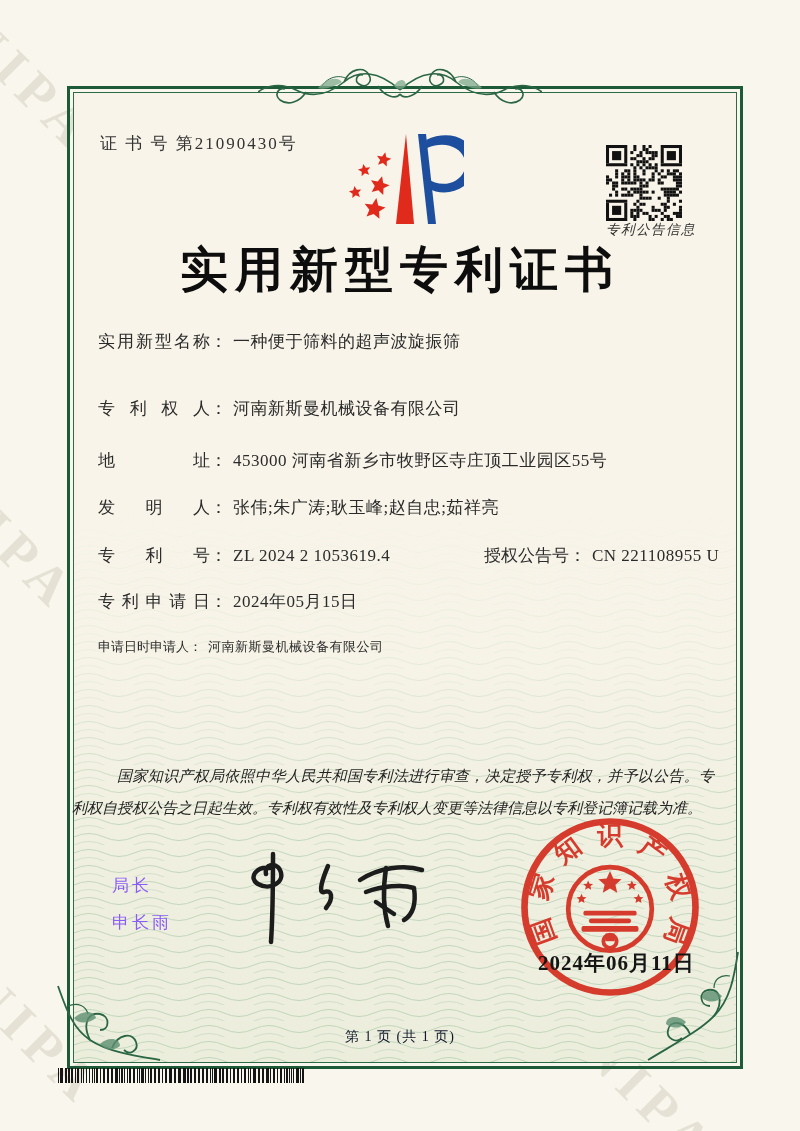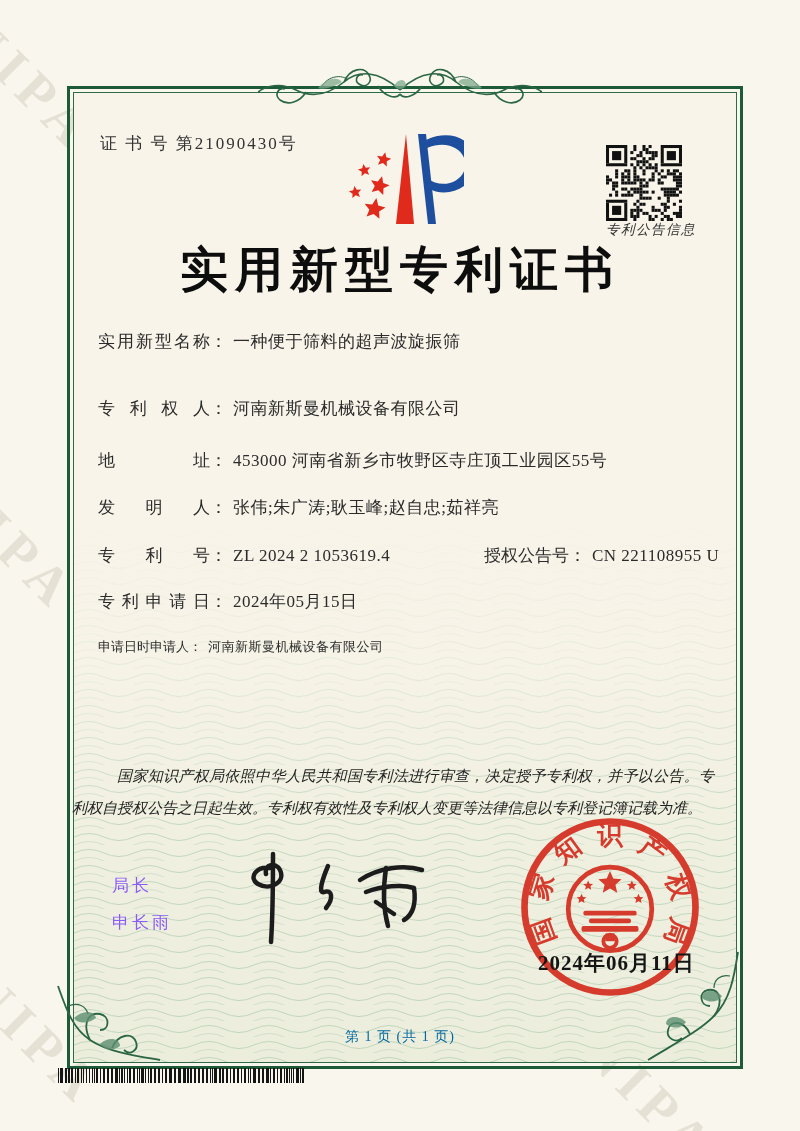--- a/index.html
+++ b/index.html
@@ -49,21 +49,21 @@
   .sig-labels{position:absolute;left:112px;top:874px;font-size:17px;letter-spacing:3px;color:#8b5cf6;}
   .sig-labels div{margin-bottom:14px;}
   .signature{position:absolute;left:236px;top:846px;}
 
   .seal{position:absolute;left:515px;top:812px;}
   .seal-char{fill:#d42d1e;font-size:27px;font-weight:bold;font-family:"Liberation Serif",serif;}
   .seal-date{position:absolute;left:538px;top:949px;width:170px;font-size:21px;
              font-weight:600;color:#151515;letter-spacing:1px;}
 
   .page-footer{position:absolute;left:0;top:1028px;width:800px;text-align:center;
-               font-size:14px;color:#0369a1;letter-spacing:1px;}
+               font-size:14px;color:#0f172a;letter-spacing:1px;}
 
   .barcode{position:absolute;left:58px;top:1068px;z-index:6;}
 
   .ornament{position:absolute;z-index:4;pointer-events:none;}
 </style>
 </head>
 <body>
 
 <div class="page">
 

